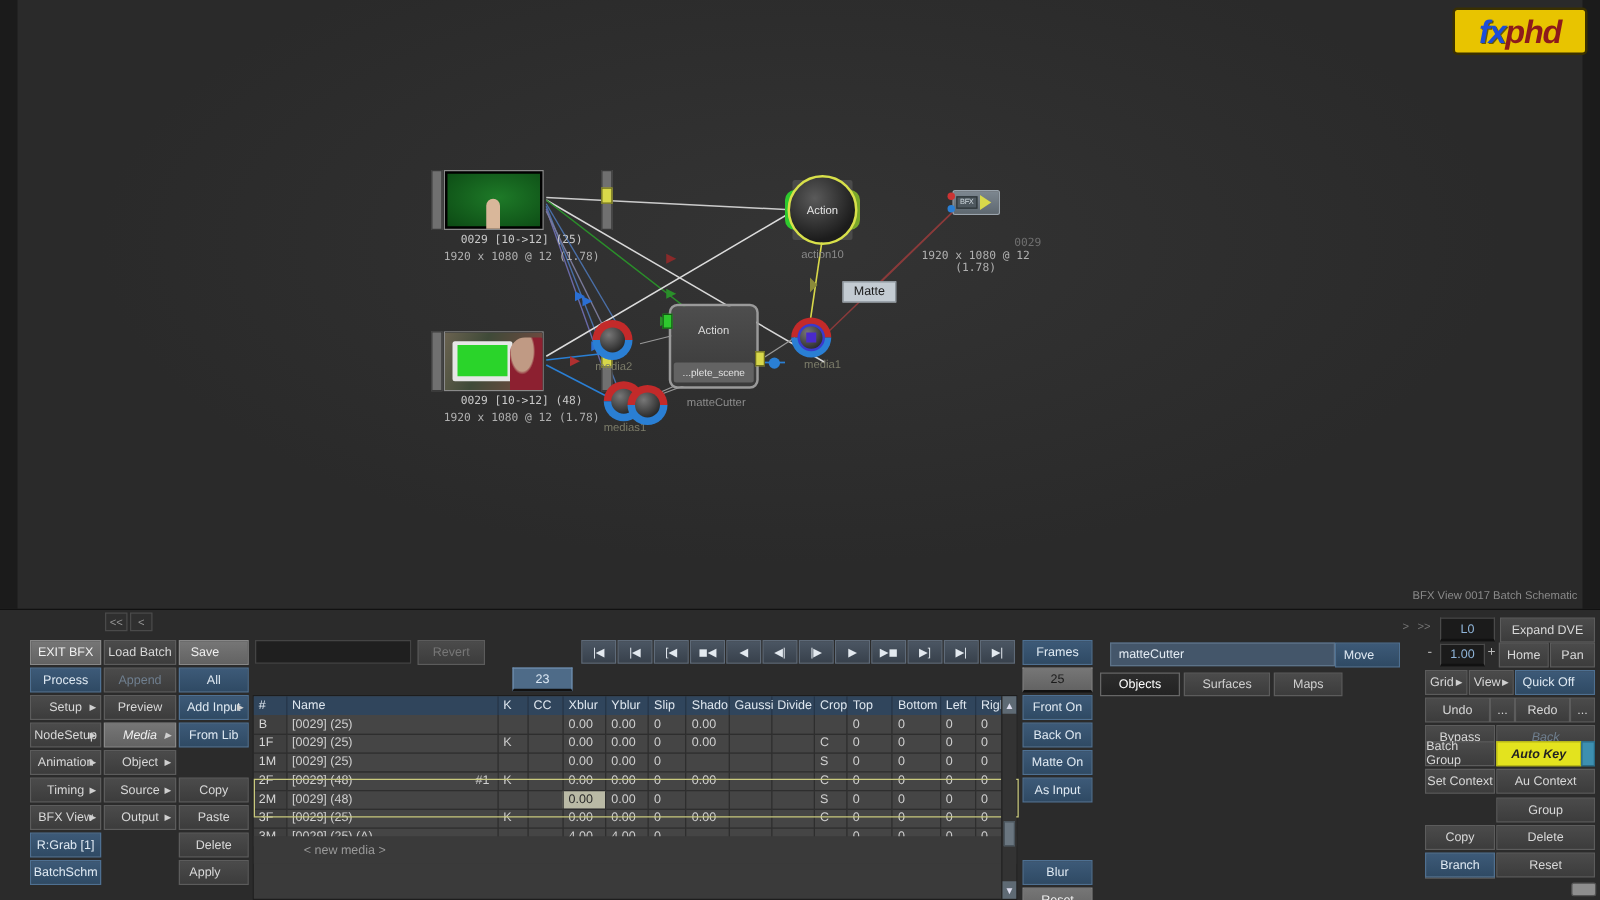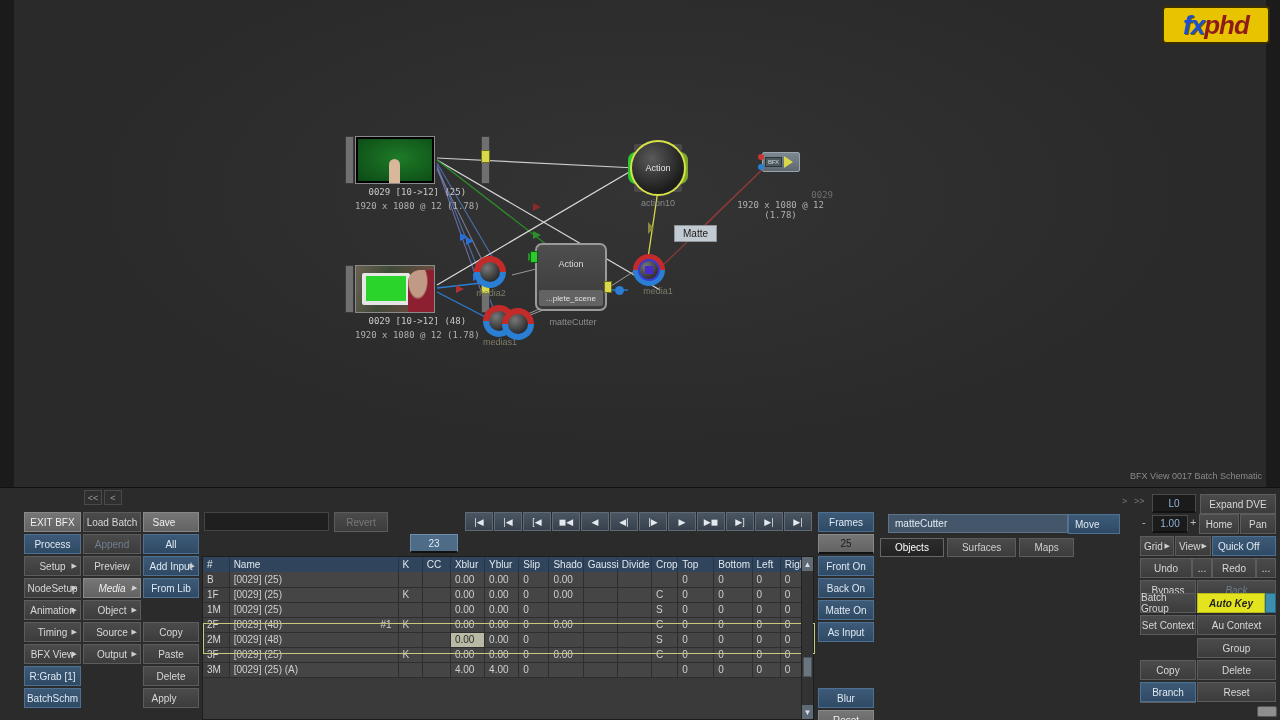--- a/index.html
+++ b/index.html
@@ -623,20 +623,21 @@
               <td></td>
               <td></td>
               <td>0</td>
               <td>0</td>
               <td>0</td>
               <td>0</td>
             </tr>
           </tbody>
       </table>
       <div id="selbox"></div>
+      <div class="newmedia">&lt; new media &gt;</div>
       <div id="vscroll">
         <div class="arr">▲</div>
         <div class="thumb2"></div>
         <div class="arr" style="position:absolute;bottom:0;left:0;right:0;">▼</div>
       </div>
     </div>
 
     <div style="position:absolute;left:888px;top:26px;width:180px;" class="field">matteCutter</div>
     <div class="btn blue" style="position:absolute;left:1068px;top:26px;width:52px;justify-content:flex-start;padding-left:6px;">Move</div>
 

